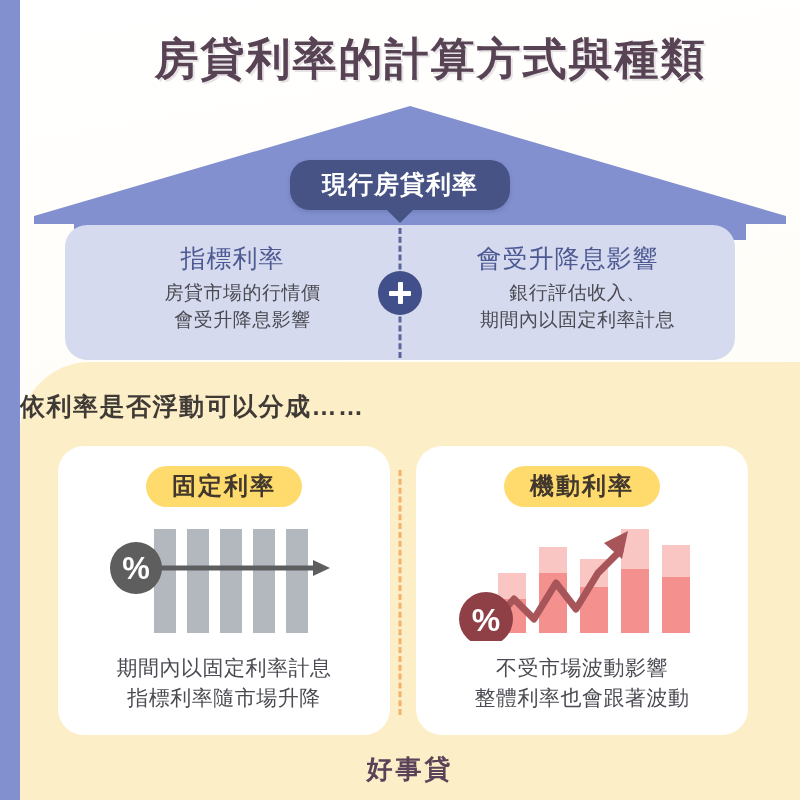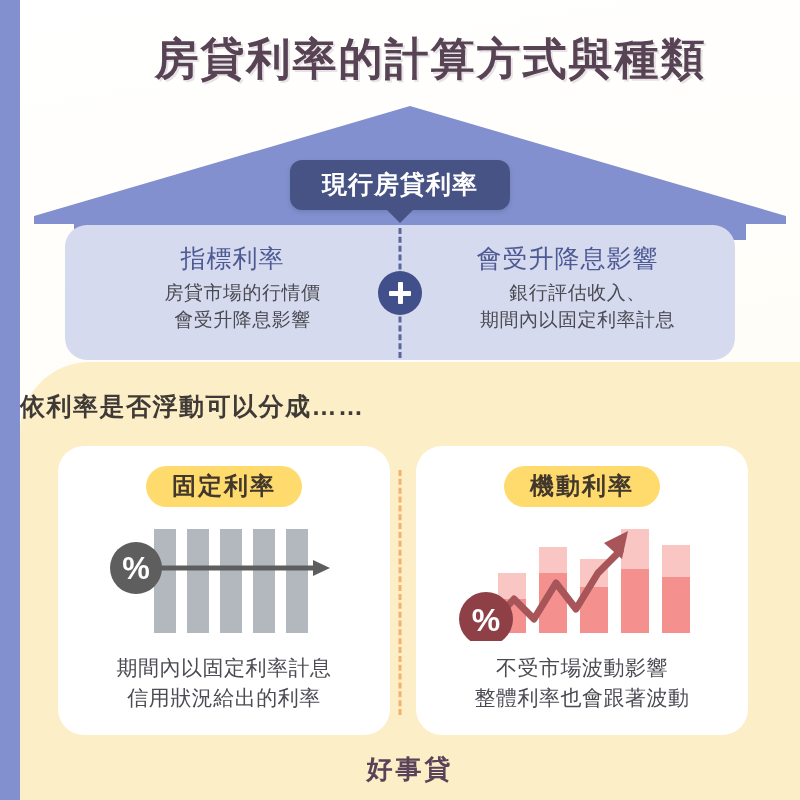--- a/index.html
+++ b/index.html
@@ -61,21 +61,21 @@
     transform: translateX(-50%);
     z-index: 12;
   }
   .badge-current .pill {
     background: #475384;
     color: #ffffff;
     font-size: 25px;
     font-weight: 700;
     letter-spacing: 1px;
     padding: 12px 32px 13px;
-    border-radius: 12px;
+    border-radius: 20px;
     line-height: 1;
     white-space: nowrap;
     box-shadow: 0 2px 4px rgba(60,70,110,0.25);
   }
   .badge-current .tail {
     position: absolute;
     left: 50%;
     bottom: -13px;
     transform: translateX(-50%);
     width: 0; height: 0;
@@ -295,21 +295,21 @@
           <g stroke="#5e5e5e" stroke-width="5" fill="none">
             <line x1="48" y1="47" x2="222" y2="47"></line>
           </g>
           <polygon points="219,39 236,47 219,55" fill="#5e5e5e"></polygon>
           <circle cx="42" cy="47" r="26" fill="#5e5e5e"></circle>
           <text x="42" y="58" font-family="'Liberation Sans', sans-serif" font-size="31" font-weight="700" fill="#ffffff" text-anchor="middle">%</text>
         </svg>
       </div>
       <div class="card-caption">
         <div>期間內以固定利率計息</div>
-        <div>信用狀況給出的利率</div>
+        <div>指標利率隨市場升降</div>
       </div>
     </div>
 
     <div class="card">
       <div class="card-badge">機動利率</div>
       <div class="card-graphic">
         <svg width="260" height="120" viewBox="0 0 260 120" xmlns="http://www.w3.org/2000/svg">
 
           <g fill="#fac6c3">
             <rect x="46" y="52" width="28" height="26"></rect>

